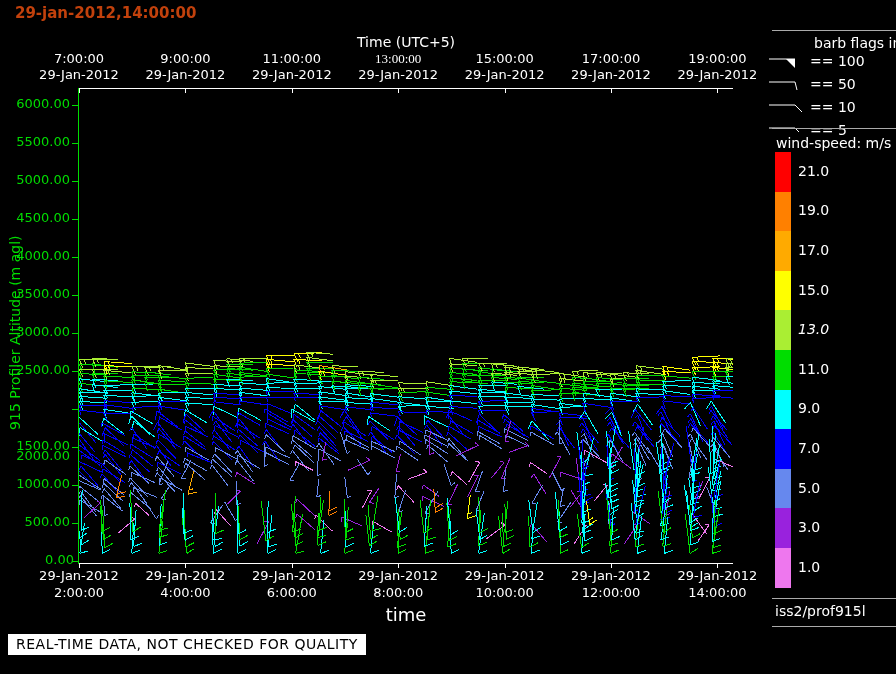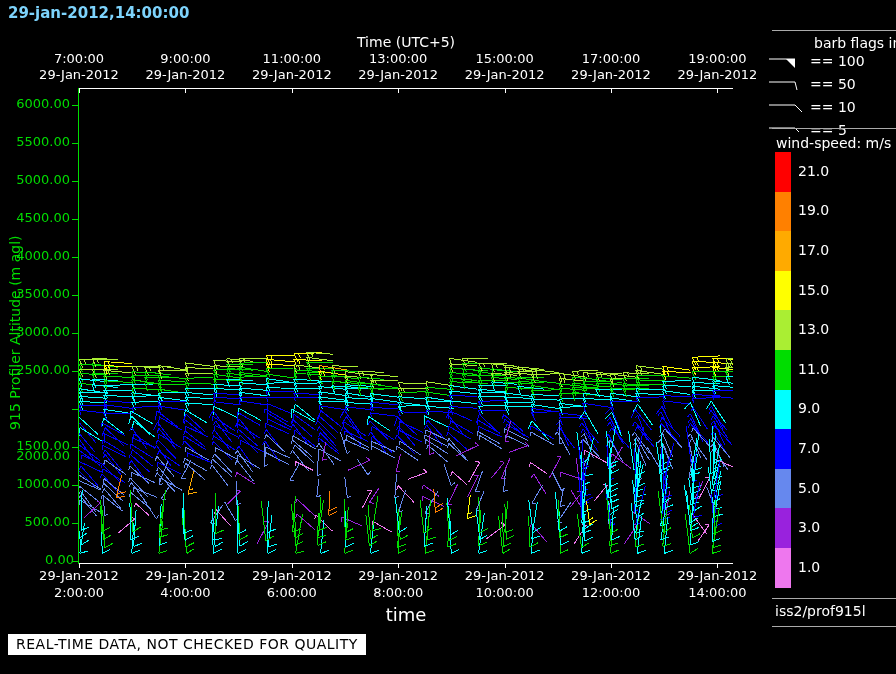--- a/index.html
+++ b/index.html
@@ -1,20 +1,20 @@
 <!DOCTYPE html>
 <html><head>
 <meta charset="utf-8">
 <style>
   html,body{margin:0;padding:0;background:#000;}
   .screen{position:relative;width:896px;height:674px;background:#000;overflow:hidden;
           font-family:"DejaVu Sans","Liberation Sans",sans-serif;}
   .lbl{position:absolute;white-space:nowrap;line-height:1.1;}
   .white{color:#fff;}
-  .yellow{color:#7dd3fc;}
+  .yellow{color:#c2410c;margin-left:7px;}
   .green{color:#00dd00;}
   .hdr{font-size:15px;font-weight:bold;}
   .tick-lbl{font-size:13px;color:#fff;text-align:center;width:110px;}
   .alt-lbl{font-size:13px;color:#00dd00;text-align:right;width:62px;}
   .panel-txt{font-size:14px;color:#fff;}
   .sep{position:absolute;height:1px;background:#aaaaaa;}
   .axis-line{position:absolute;background:#fff;}
   .tickmark{position:absolute;background:#fff;width:1px;height:5px;}
   .alt-tick{position:absolute;background:#00dd00;height:1px;width:6px;}
   .legend-row{position:absolute;display:flex;align-items:center;gap:4px;height:16px;}
@@ -33,21 +33,21 @@
   <div id="topTicks">
       <div class="lbl tick-lbl" style="left: 24px; top: 52px;">7:00:00</div>
       <div class="lbl tick-lbl" style="left: 24px; top: 68px;">29-Jan-2012</div>
       <div class="tickmark" style="left: 79px; top: 88px;"></div>
       <div class="lbl tick-lbl" style="left: 130.4px; top: 52px;">9:00:00</div>
       <div class="lbl tick-lbl" style="left: 130.4px; top: 68px;">29-Jan-2012</div>
       <div class="tickmark" style="left: 185.4px; top: 88px;"></div>
       <div class="lbl tick-lbl" style="left: 236.8px; top: 52px;">11:00:00</div>
       <div class="lbl tick-lbl" style="left: 236.8px; top: 68px;">29-Jan-2012</div>
       <div class="tickmark" style="left: 291.8px; top: 88px;"></div>
-      <div class="lbl tick-lbl" style="left: 343.2px; top: 52px;">13:00:00</div>
+      <div class="lbl tick-lbl" style="left: 343.2px; top: 52px; font-family: Liberation Serif, serif;">13:00:00</div>
       <div class="lbl tick-lbl" style="left: 343.2px; top: 68px;">29-Jan-2012</div>
       <div class="tickmark" style="left: 398.2px; top: 88px;"></div>
       <div class="lbl tick-lbl" style="left: 449.6px; top: 52px;">15:00:00</div>
       <div class="lbl tick-lbl" style="left: 449.6px; top: 68px;">29-Jan-2012</div>
       <div class="tickmark" style="left: 504.6px; top: 88px;"></div>
       <div class="lbl tick-lbl" style="left: 556px; top: 52px;">17:00:00</div>
       <div class="lbl tick-lbl" style="left: 556px; top: 68px;">29-Jan-2012</div>
       <div class="tickmark" style="left: 611px; top: 88px;"></div>
       <div class="lbl tick-lbl" style="left: 662.4px; top: 52px;">19:00:00</div>
       <div class="lbl tick-lbl" style="left: 662.4px; top: 68px;">29-Jan-2012</div>
@@ -945,21 +945,21 @@
   <div id="colorbar">
       <div class="cb-seg" style="left: 775px; top: 152px; height: 40.1px; background: rgb(255, 0, 0);"></div>
       <div class="cb-lbl" style="left: 798px; top: 162.8px;">21.0</div>
       <div class="cb-seg" style="left: 775px; top: 191.6px; height: 40.1px; background: rgb(255, 128, 0);"></div>
       <div class="cb-lbl" style="left: 798px; top: 202.4px;">19.0</div>
       <div class="cb-seg" style="left: 775px; top: 231.2px; height: 40.1px; background: rgb(255, 170, 0);"></div>
       <div class="cb-lbl" style="left: 798px; top: 242px;">17.0</div>
       <div class="cb-seg" style="left: 775px; top: 270.8px; height: 40.1px; background: rgb(255, 255, 0);"></div>
       <div class="cb-lbl" style="left: 798px; top: 281.6px;">15.0</div>
       <div class="cb-seg" style="left: 775px; top: 310.4px; height: 40.1px; background: rgb(170, 238, 51);"></div>
-      <div class="cb-lbl" style="left: 798px; top: 321.2px;">13.0</div>
+      <div class="cb-lbl" style="left: 798px; top: 321.2px; font-style: italic;">13.0</div>
       <div class="cb-seg" style="left: 775px; top: 350px; height: 40.1px; background: rgb(0, 221, 0);"></div>
       <div class="cb-lbl" style="left: 798px; top: 360.8px;">11.0</div>
       <div class="cb-seg" style="left: 775px; top: 389.6px; height: 40.1px; background: rgb(0, 255, 255);"></div>
       <div class="cb-lbl" style="left: 798px; top: 400.4px;">9.0</div>
       <div class="cb-seg" style="left: 775px; top: 429.2px; height: 40.1px; background: rgb(0, 0, 255);"></div>
       <div class="cb-lbl" style="left: 798px; top: 440px;">7.0</div>
       <div class="cb-seg" style="left: 775px; top: 468.8px; height: 40.1px; background: rgb(102, 136, 238);"></div>
       <div class="cb-lbl" style="left: 798px; top: 479.6px;">5.0</div>
       <div class="cb-seg" style="left: 775px; top: 508.4px; height: 40.1px; background: rgb(153, 34, 221);"></div>
       <div class="cb-lbl" style="left: 798px; top: 519.2px;">3.0</div>

